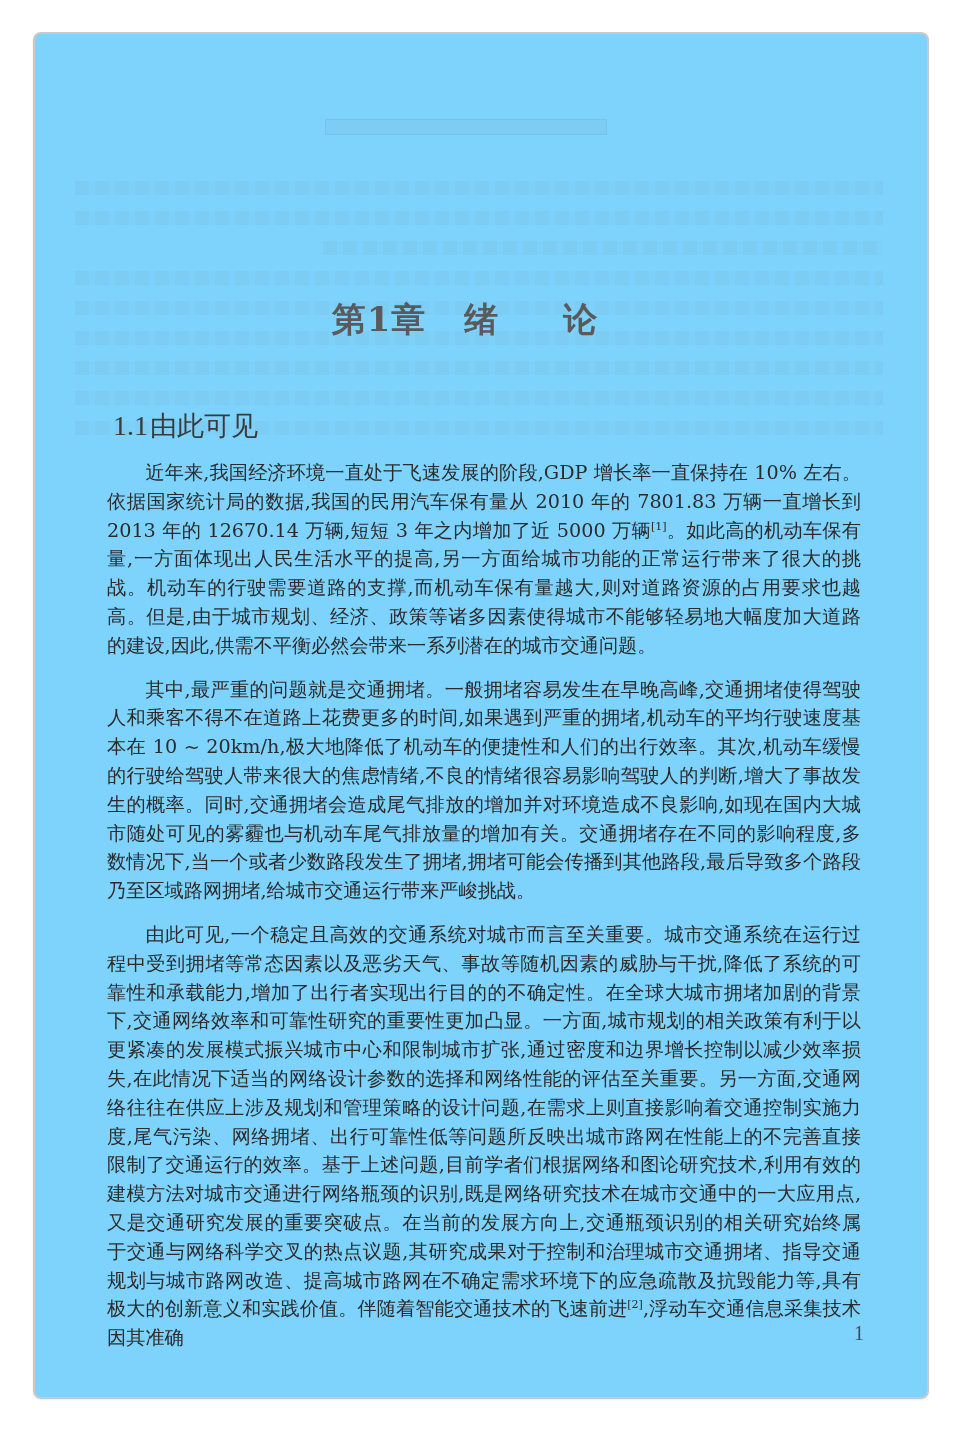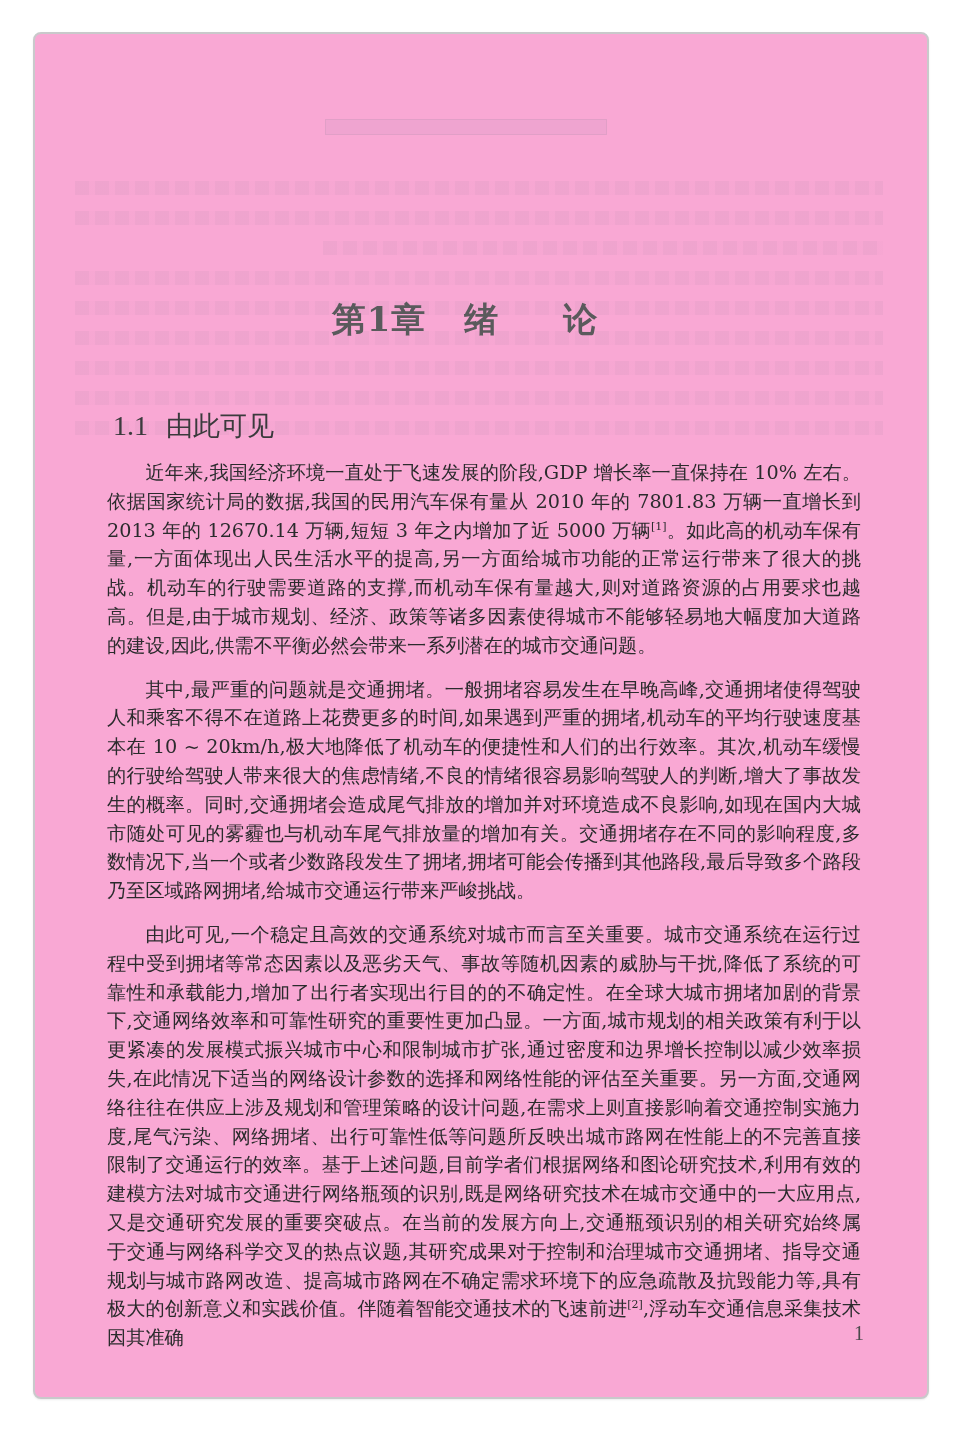--- a/index.html
+++ b/index.html
@@ -13,21 +13,21 @@
     position: relative;
     overflow: hidden;
     font-family: "DejaVu Serif", "Liberation Serif", serif;
   }
   .page {
     position: absolute;
     left: 33px;
     top: 32px;
     width: 892px;
     height: 1363px;
-    background: #f9a8d4;
+    background: #7dd3fc;
     border: 2px solid #c9c9cb;
     border-radius: 8px;
     box-shadow: 0 1px 2px rgba(0,0,0,0.08);
     overflow: hidden;
   }
   
   .bleed {
     position: absolute;
     left: 40px;
     top: 85px;
@@ -77,21 +77,21 @@
     left: 78px;
     top: 352px;
     font-family: "DejaVu Sans", "Liberation Sans", sans-serif;
     font-size: 27px;
     color: #3a3a3c;
     font-weight: normal;
   }
   .section-title .num {
     font-family: "Liberation Serif", "DejaVu Serif", serif;
     font-size: 28px;
-    margin-right: 18px;
+    margin-right: 2px;
   }
   .body-text {
     position: absolute;
     left: 57px;
     top: 410px;
     width: 784px;
     font-family: "DejaVu Serif", "Liberation Serif", serif;
     font-size: 19.2px;
     line-height: 28.8px;
     color: #2b2b2d;

